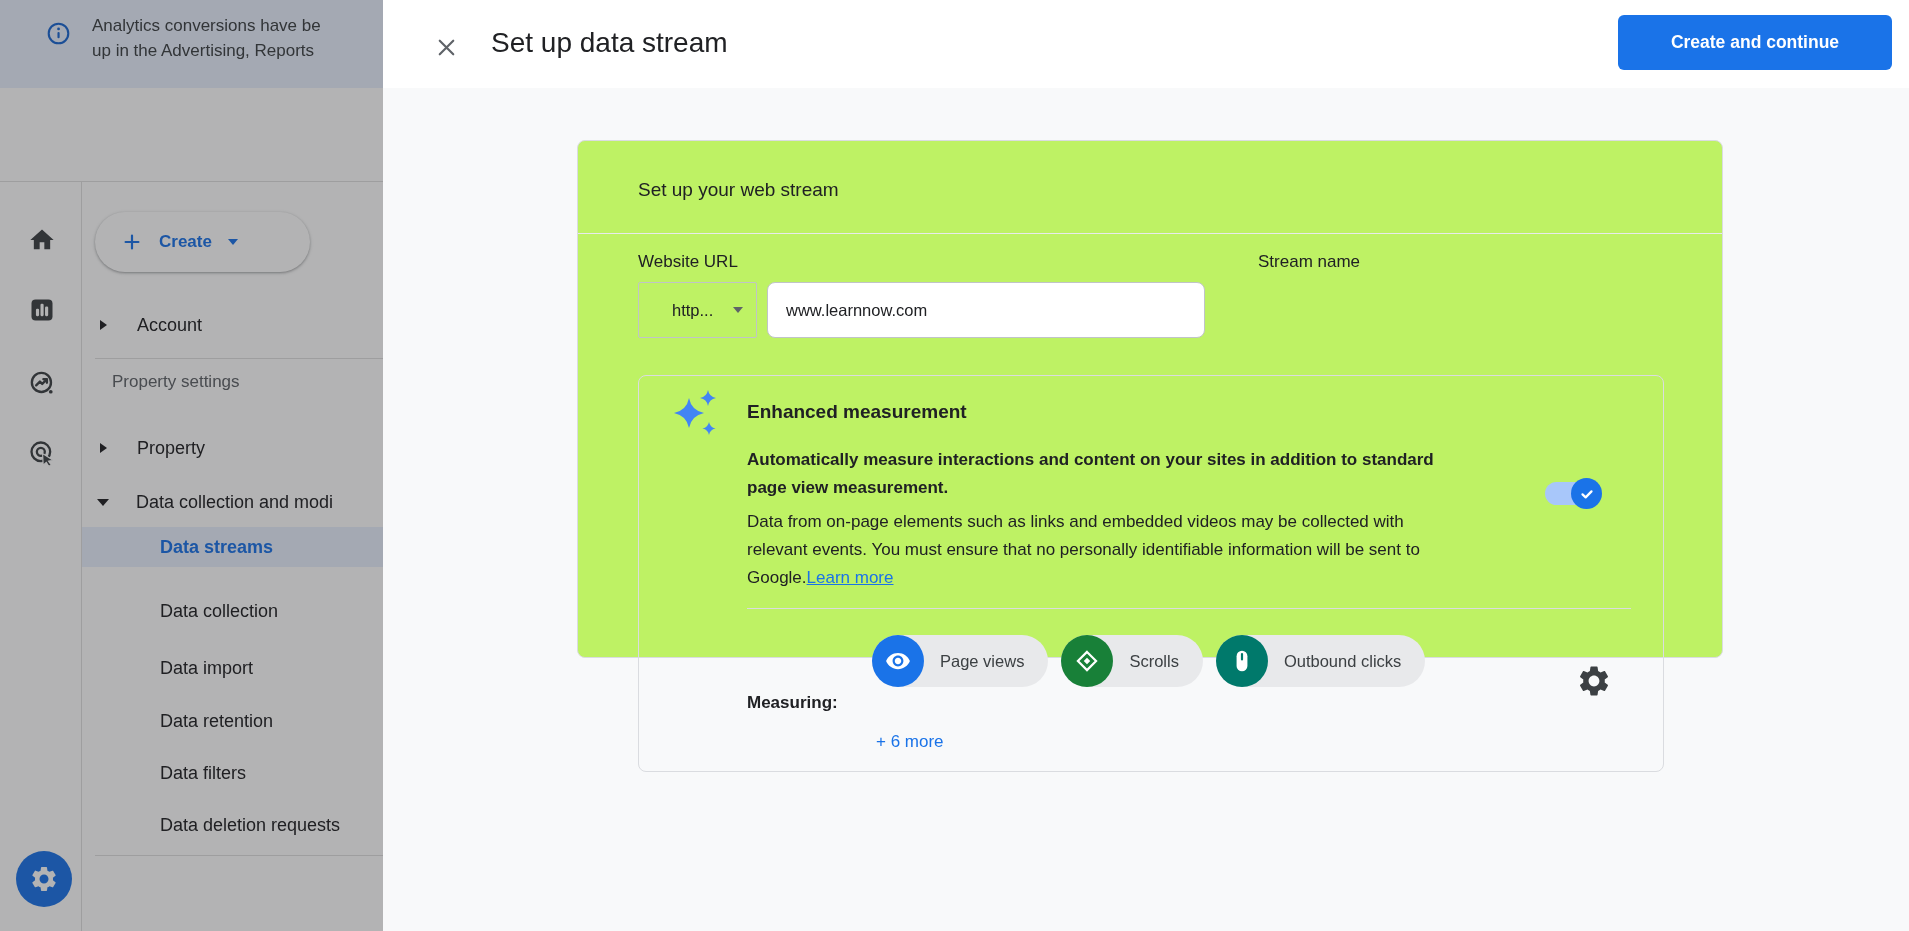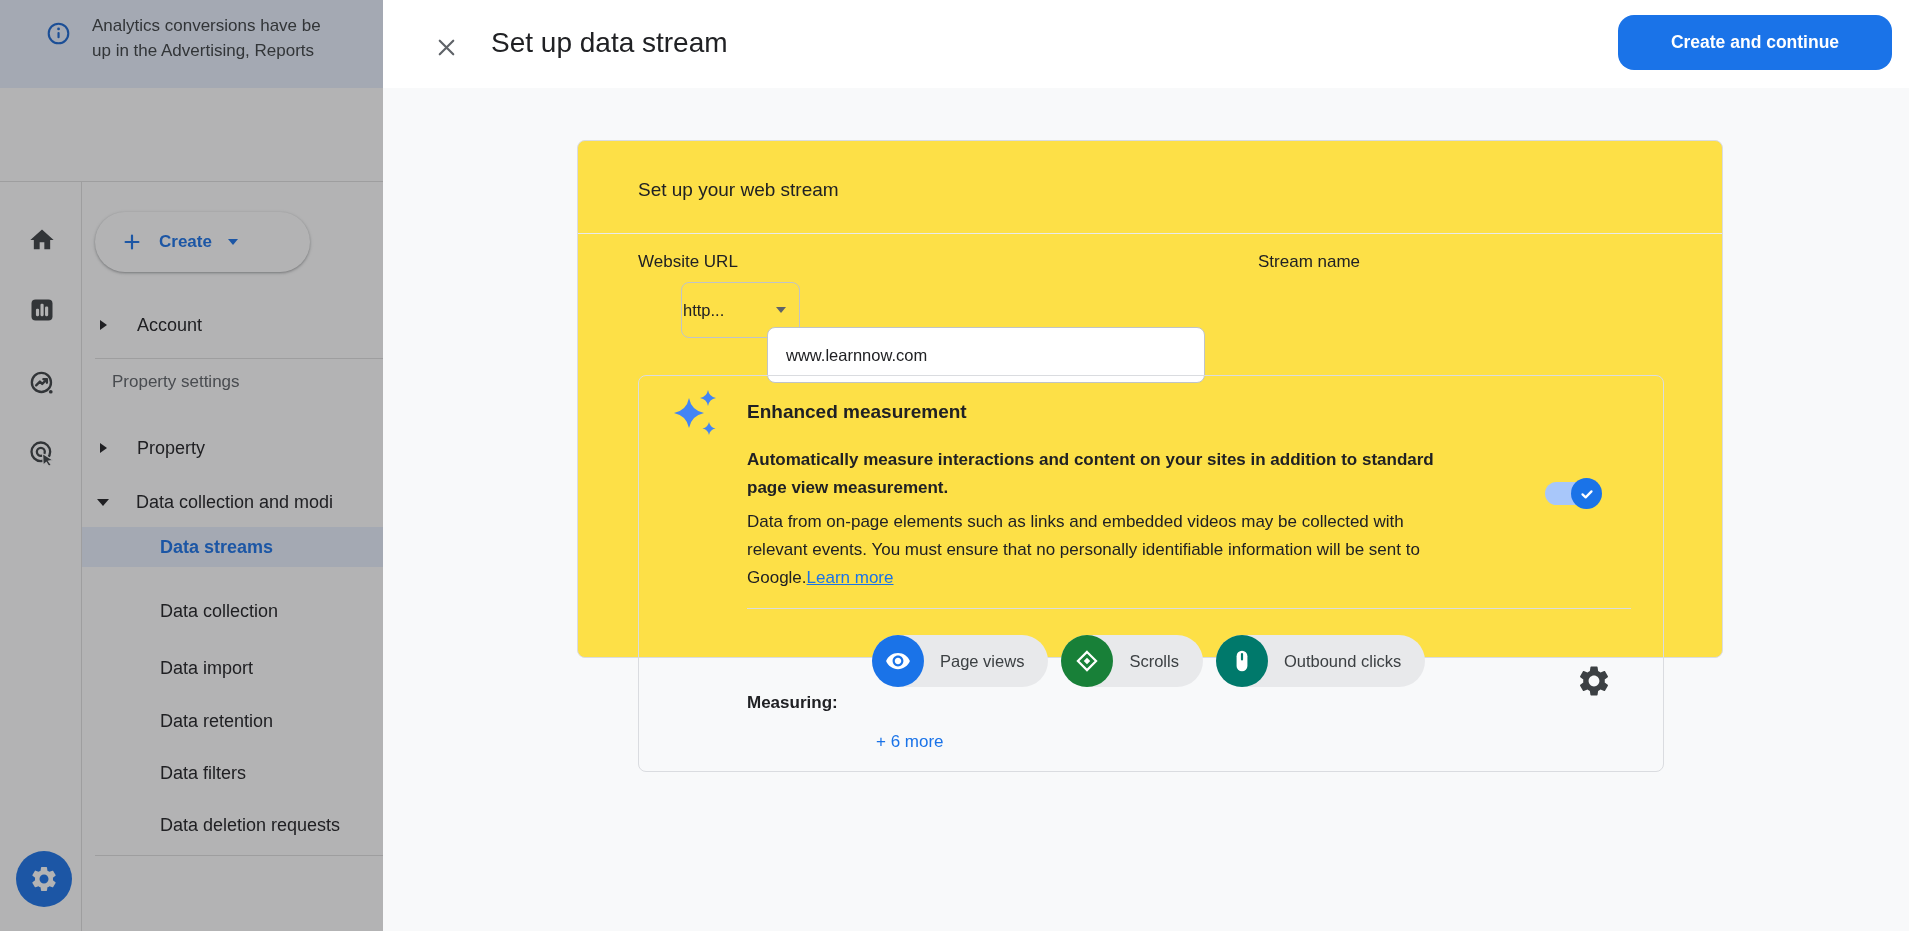--- a/index.html
+++ b/index.html
@@ -40,33 +40,33 @@
   .hdiv { height:1px; background:#e0e0e0; }
   .section-label { left:30px; top:190px; font-size:17px; color:#5f6368; }
 
   .scrim { left:0; top:0; width:383px; height:931px; background:rgba(32,33,36,.34); }
 
   
   .dialog { left:383px; top:0; width:1526px; height:931px; background:#f8f9fa; }
   .dlg-header { left:0; top:0; width:1526px; height:88px; background:#fff; }
   .close-btn { left:48px; top:32px; width:30px; height:30px; cursor:pointer; display:flex; align-items:center; justify-content:center; }
   .dlg-title { left:108px; top:27px; font-size:28px; color:#202124; }
-  .primary-btn { left:1235px; top:15px; width:274px; height:55px; border-radius:16px; background:#1a73e8; border:none;
+  .primary-btn { left:1235px; top:15px; width:274px; height:55px; border-radius:6px; background:#1a73e8; border:none;
     color:#fff; font-size:17.5px; font-weight:700; font-family:"Liberation Sans",sans-serif; cursor:pointer; }
 
-  .card { left:194px; top:140px; width:1146px; height:518px; background:#fde047; border:1px solid #dadce0; border-radius:8px; }
+  .card { left:194px; top:140px; width:1146px; height:518px; background:#bef264; border:1px solid #dadce0; border-radius:8px; }
   .card-title { left:60px; top:38px; font-size:19px; color:#202124; }
   .card-hdiv { left:0; top:92px; width:1144px; height:1px; background:#e8eaed; }
   .field-label { top:111px; font-size:17px; color:#202124; }
-  .protocol-select { left:60px; top:141px; width:119px; height:56px; border:1px solid #c0c4c8; border-radius:8px;
-    display:flex; align-items:center; justify-content:space-between; padding:0 13px 0 1px; cursor:pointer; font-size:16.5px;margin-left:43px; }
+  .protocol-select { left:60px; top:141px; width:119px; height:56px; border:1px solid #c0c4c8; border-radius:2px;
+    display:flex; align-items:center; justify-content:space-between; padding:0 13px 0 33px; cursor:pointer; font-size:16.5px; }
   .caret-down-gray { width:0; height:0; border-left:5px solid transparent; border-right:5px solid transparent; border-top:6px solid #5f6368; }
   .text-input { height:56px; border:1px solid #c0c4c8; border-radius:8px; padding:0 18px; font-size:16.5px;
     color:#202124; font-family:"Liberation Sans",sans-serif; background:#fff; outline:none; }
-  .url-input { left:189px; top:141px; width:438px;margin-top:45px; }
+  .url-input { left:189px; top:141px; width:438px; }
   .name-input { left:678px; top:140px; width:408px; height:57px; border:2px solid #1a73e8; }
 
   .enh-box { left:60px; top:234px; width:1026px; height:397px; border:1px solid #dadce0; border-radius:8px; }
   .enh-title { left:108px; top:25px; font-size:19px; font-weight:700; color:#202124; }
   .enh-text { left:108px; top:57px; width:720px; font-size:17px; line-height:28px; color:#202124;margin-top:13px; }
   .enh-text .bold { font-weight:700; }
   .enh-text .reg { margin-top:6px; }
   .learn-more { color:#1a73e8; text-decoration:underline; cursor:pointer; }
   .toggle { left:906px; top:102px; width:58px; height:31px; cursor:pointer; }
   .toggle-track { left:0; top:4px; width:54px; height:23px; border-radius:12px; background:#a8c7fa; }

